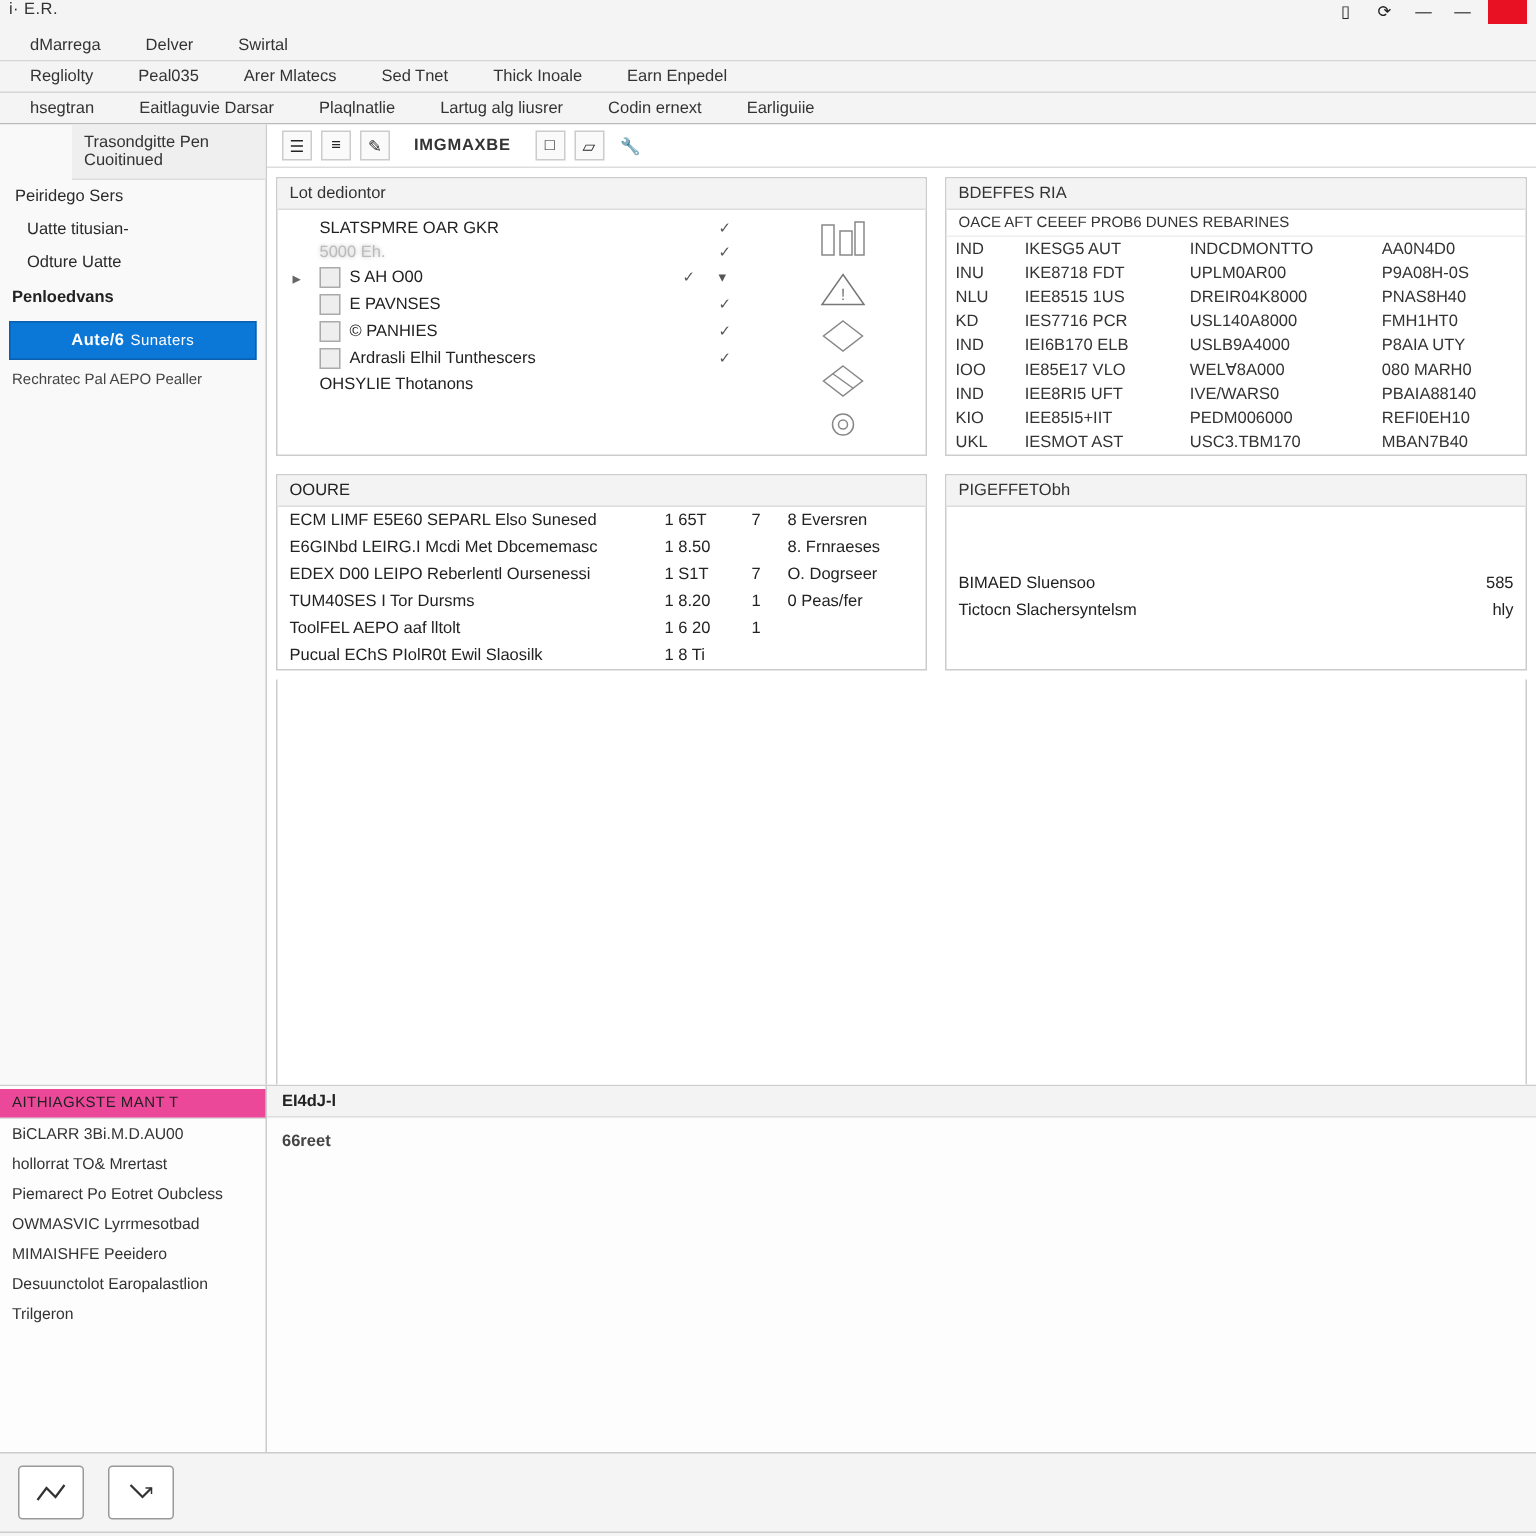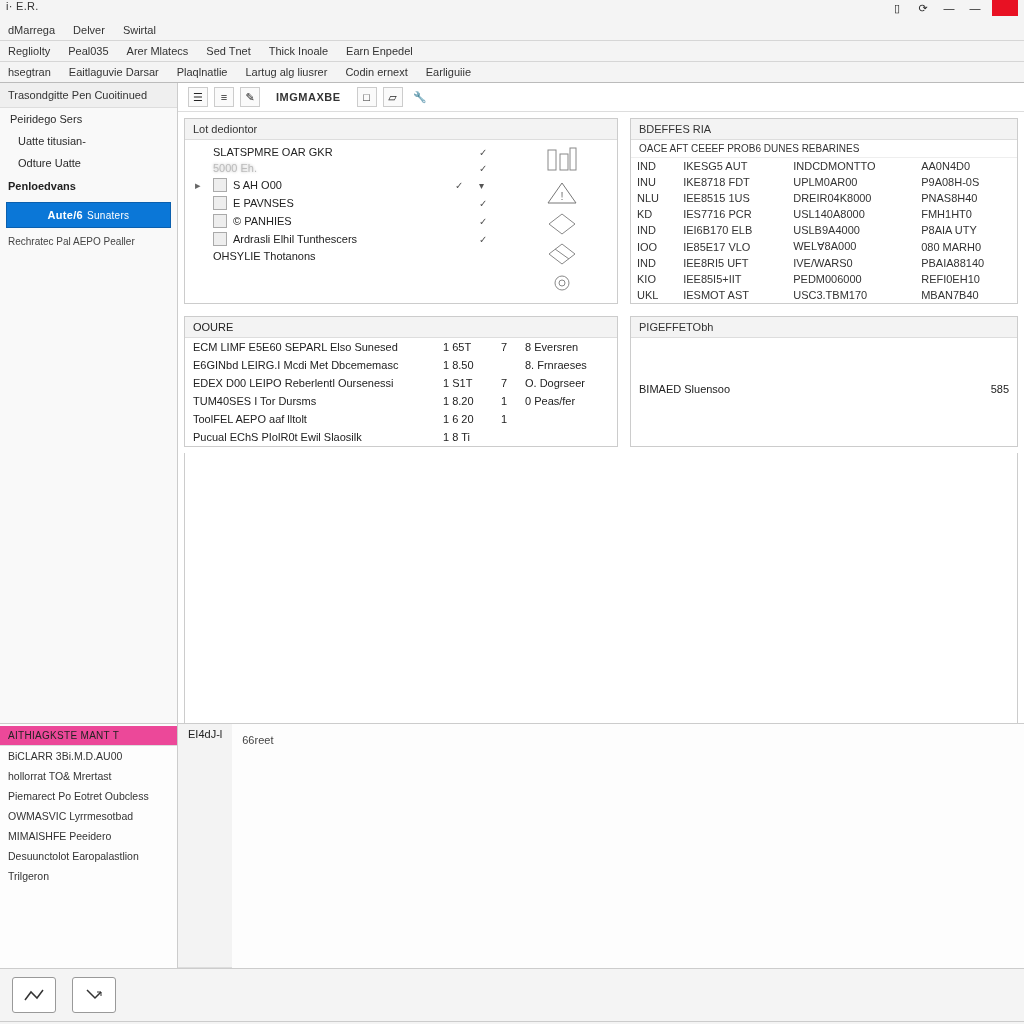--- a/index.html
+++ b/index.html
@@ -5,24 +5,24 @@
 * { box-sizing: border-box; margin: 0; padding: 0; font-family: "Segoe UI", Tahoma, Arial, sans-serif; font-size: 11px; }
 body { background: #f4f4f4; width: 1024px; height: 1024px; overflow: hidden; color: #222; }
 .titlebar { height: 20px; display: flex; align-items: flex-start; padding: 0 6px; background: #f4f4f4; }
 .titlebar .title { flex: 0 0 auto; color: #333; letter-spacing: 0.3px; }
 .titlebar .spacer { flex: 1; }
 .win-btns { display: flex; gap: 8px; align-items: center; }
 .win-btns span { display: inline-block; width: 18px; height: 14px; text-align: center; line-height: 14px; }
 .win-close { background: #e81123; width: 26px !important; height: 16px !important; }
 .menubar, .menubar2, .menubar3 { display: flex; gap: 18px; padding: 4px 8px; background: #f4f4f4; border-bottom: 1px solid #d6d6d6; }
 .menubar3 { border-bottom: 1px solid #bbb; }
-.menu-item { color: #333; cursor: default; }
+.menu-item { color: #333; cursor: default; margin-left: 12px; }
 .layout { display: flex; height: 640px; }
 .sidebar { width: 178px; border-right: 1px solid #ccc; background: #f9f9f9; display: flex; flex-direction: column; }
-.side-tab { padding: 6px 8px; border-bottom: 1px solid #ddd; background: #efefef; color: #333; }
+.side-tab { padding: 6px 8px; border-bottom: 1px solid #ddd; background: #efefef; color: #333; margin-left: 48px; }
 .side-link { padding: 5px 10px; color: #2a2a2a; }
 .side-link.indent { padding-left: 18px; }
 .side-section-title { padding: 6px 8px; font-weight: bold; color: #222; }
 .brand-btn { margin: 4px 6px; background: #0b77d7; color: #fff; text-align: center; padding: 6px 4px; font-weight: bold; letter-spacing: 0.3px; border: 1px solid #0a5fae; }
 .brand-btn .sub { font-weight: normal; font-size: 10px; margin-left: 4px; }
 .side-caption { padding: 4px 8px; font-size: 10px; color: #444; }
 .main { flex: 1; background: #fff; display: flex; flex-direction: column; }
 .toolbar { display: flex; align-items: center; gap: 8px; padding: 4px 10px; border-bottom: 1px solid #ddd; }
 .tb-group { display: flex; gap: 6px; }
 .tb-btn { width: 20px; height: 20px; border: 1px solid #ccc; background: #fafafa; display: flex; align-items: center; justify-content: center; }
@@ -57,21 +57,21 @@
 .gc-v2 { flex: 0 0 24px; }
 .gc-v3 { flex: 0 0 70px; }
 .props-panel { width: 388px; }
 .props-row { display: flex; padding: 3px 8px; }
 .props-row .k { flex: 1; }
 .props-row .v { width: 60px; text-align: right; }
 .lower { display: flex; height: 245px; border-top: 1px solid #ccc; background: #fdfdfd; }
 .lower-left { width: 178px; border-right: 1px solid #ccc; padding: 2px 0; }
 .ll-head { padding: 4px 8px; background: #ec4899; border-bottom: 1px solid #ddd; font-size: 10px; letter-spacing: 0.3px; }
 .ll-item { padding: 4px 8px; font-size: 10.5px; color: #333; }
-.lower-right { flex: 1; display: flex; flex-direction: row; }
+.lower-right { flex: 1; display: flex; flex-direction: column; font-weight: bold; }
 .lr-tab { padding: 4px 10px; border-bottom: 1px solid #ddd; background: #f3f3f3; }
 .lr-body { padding: 10px; color: #444; }
 .bottom-buttons { display: flex; gap: 16px; padding: 8px 12px; border-top: 1px solid #ccc; background: #f4f4f4; }
 .bb { width: 44px; height: 36px; border: 1px solid #999; background: #fff; display: flex; align-items: center; justify-content: center; border-radius: 3px; }
 .statusbar { padding: 4px 10px; color: #444; border-top: 1px solid #ccc; font-size: 10.5px; }
 </style>
 </head>
 <body>
 
 <div class="titlebar">
@@ -317,20 +317,24 @@
             </div>
           </div>
       </div>
 
       <div class="panel props-panel">
         <div class="panel-header">PIGEFFETObh</div>
         <div style="height:42px"></div>
         <div class="props-row">
             <span class="k">BIMAED Sluensoo</span>
             <span class="v">585</span>
+          </div>
+        <div class="props-row">
+            <span class="k">Tictocn Slachersyntelsm</span>
+            <span class="v">hly</span>
           </div>
       </div>
     </div>
 
     <div style="flex:1;background:#fff;border-left:1px solid #ccc;border-right:1px solid #ccc;margin:0 6px"></div>
   </div>
 </div>
 
 <div class="lower">
   <div class="lower-left">

